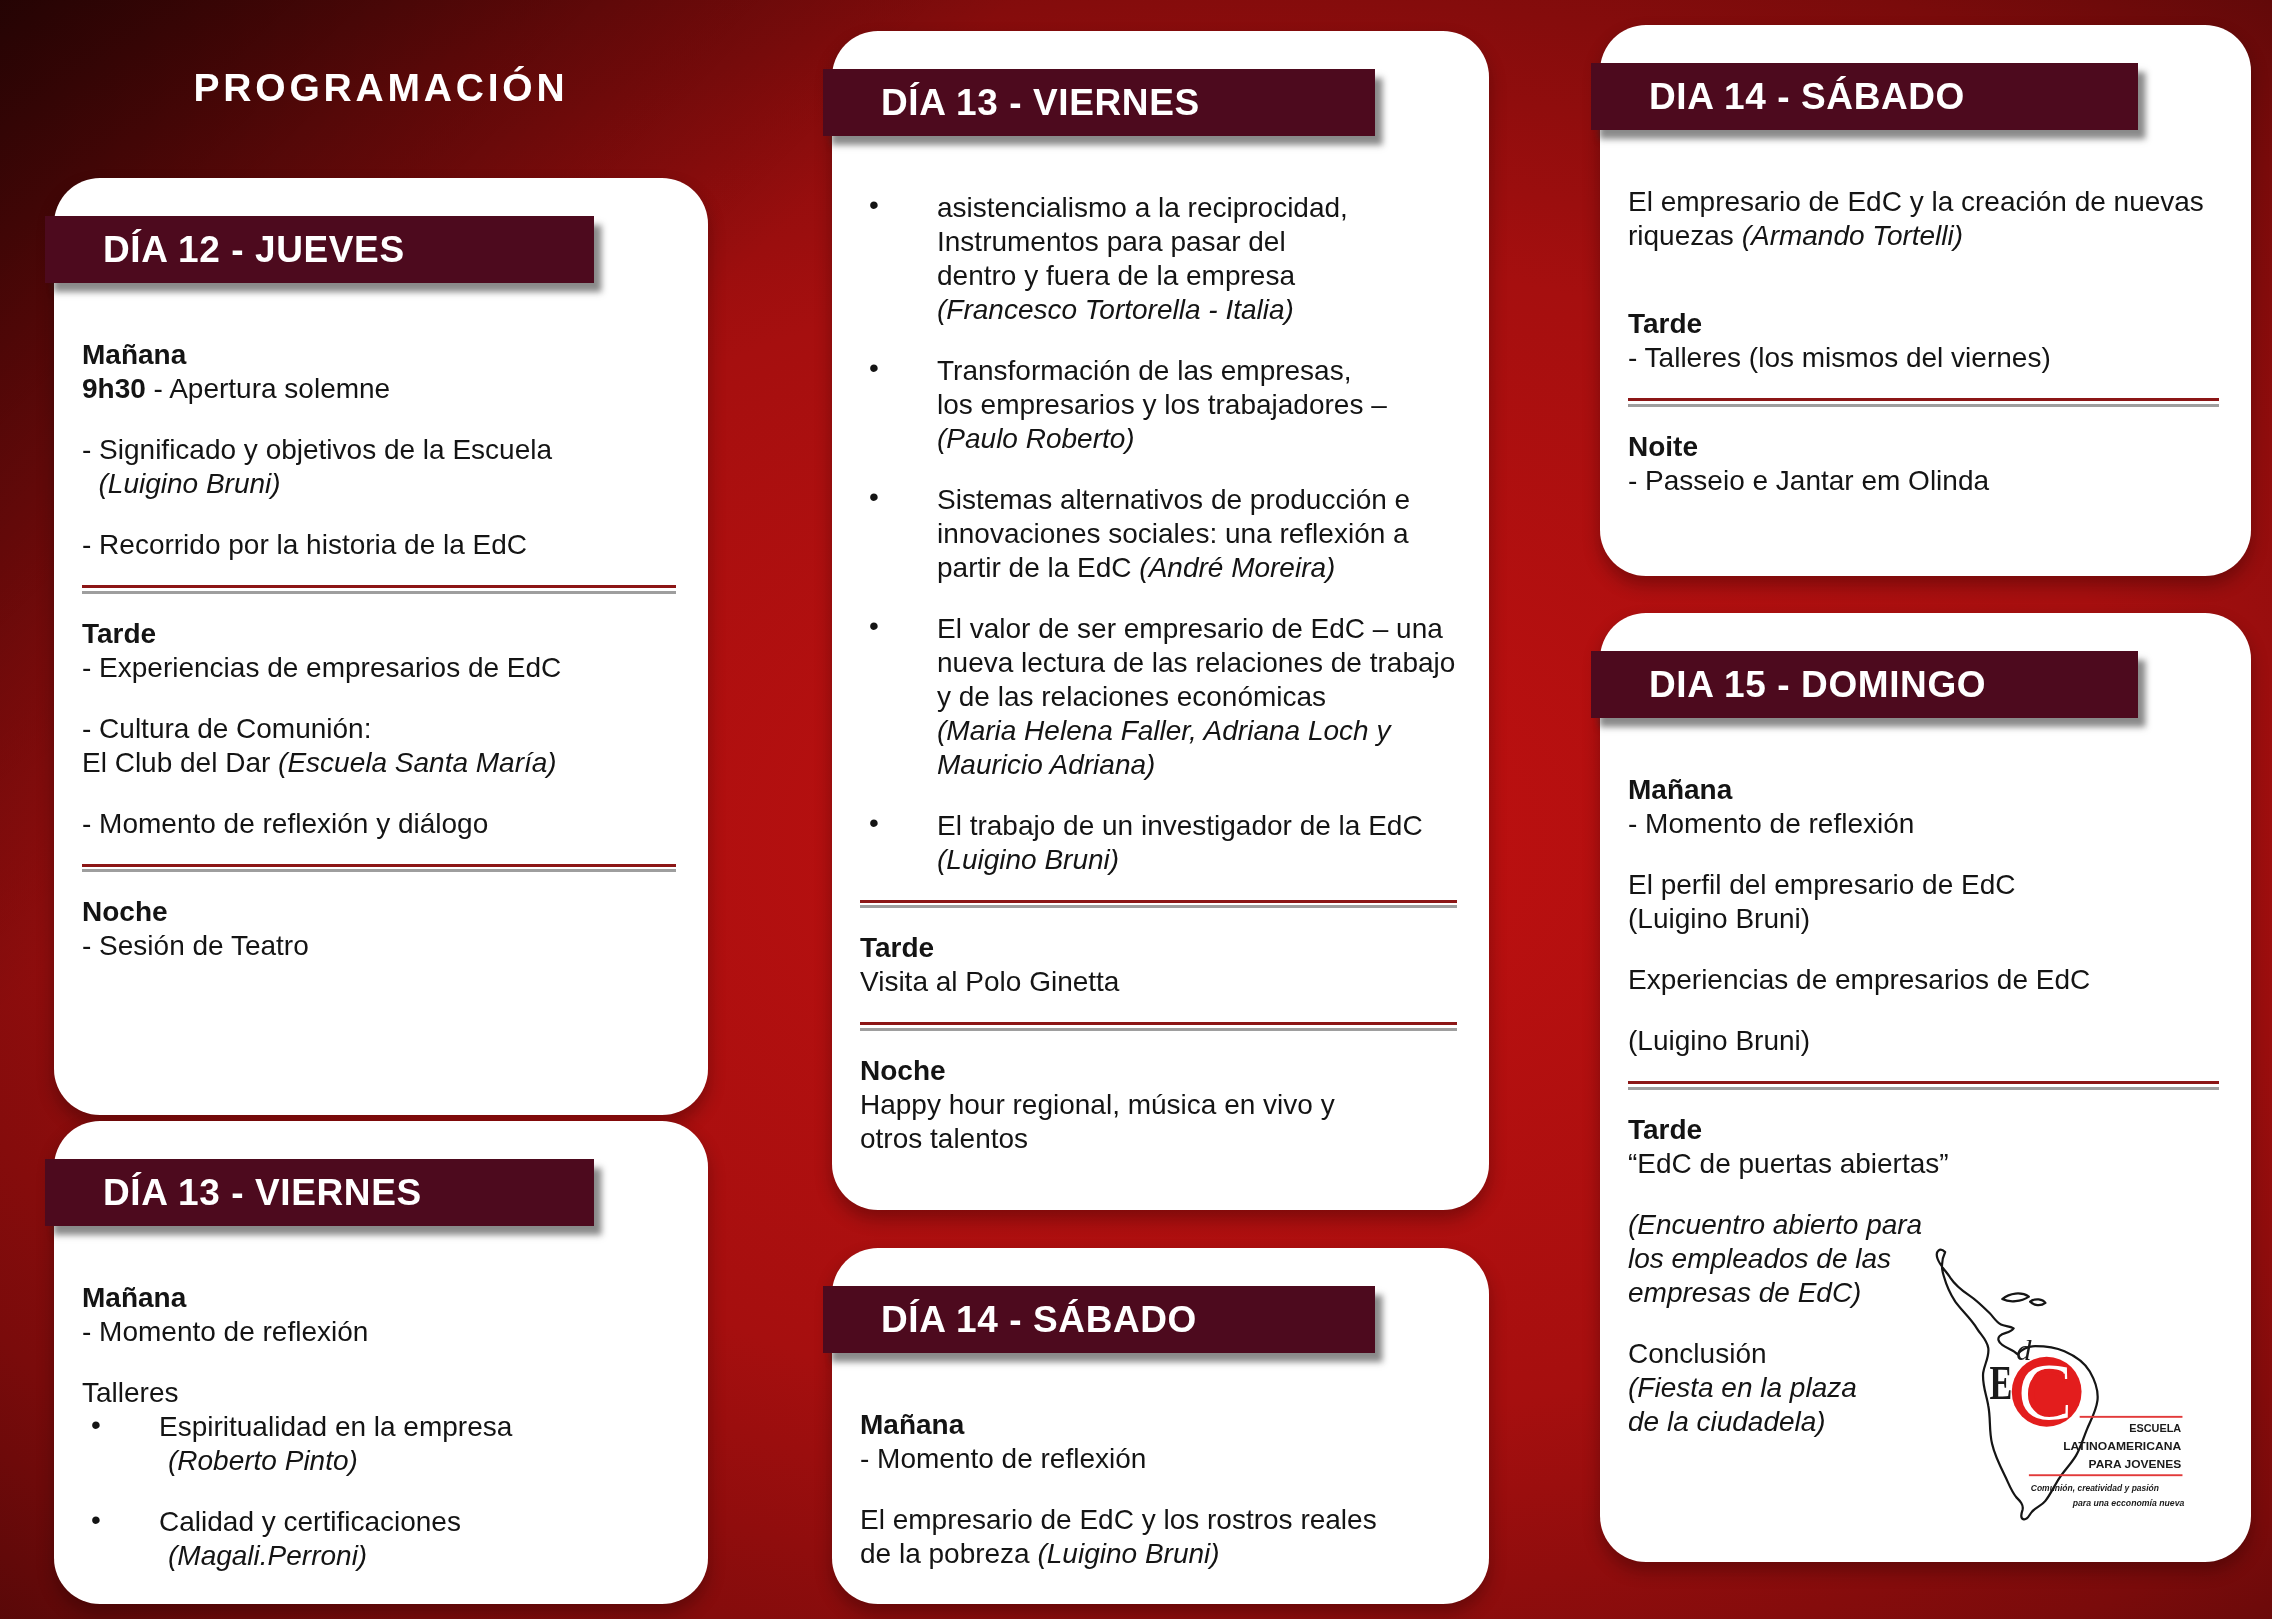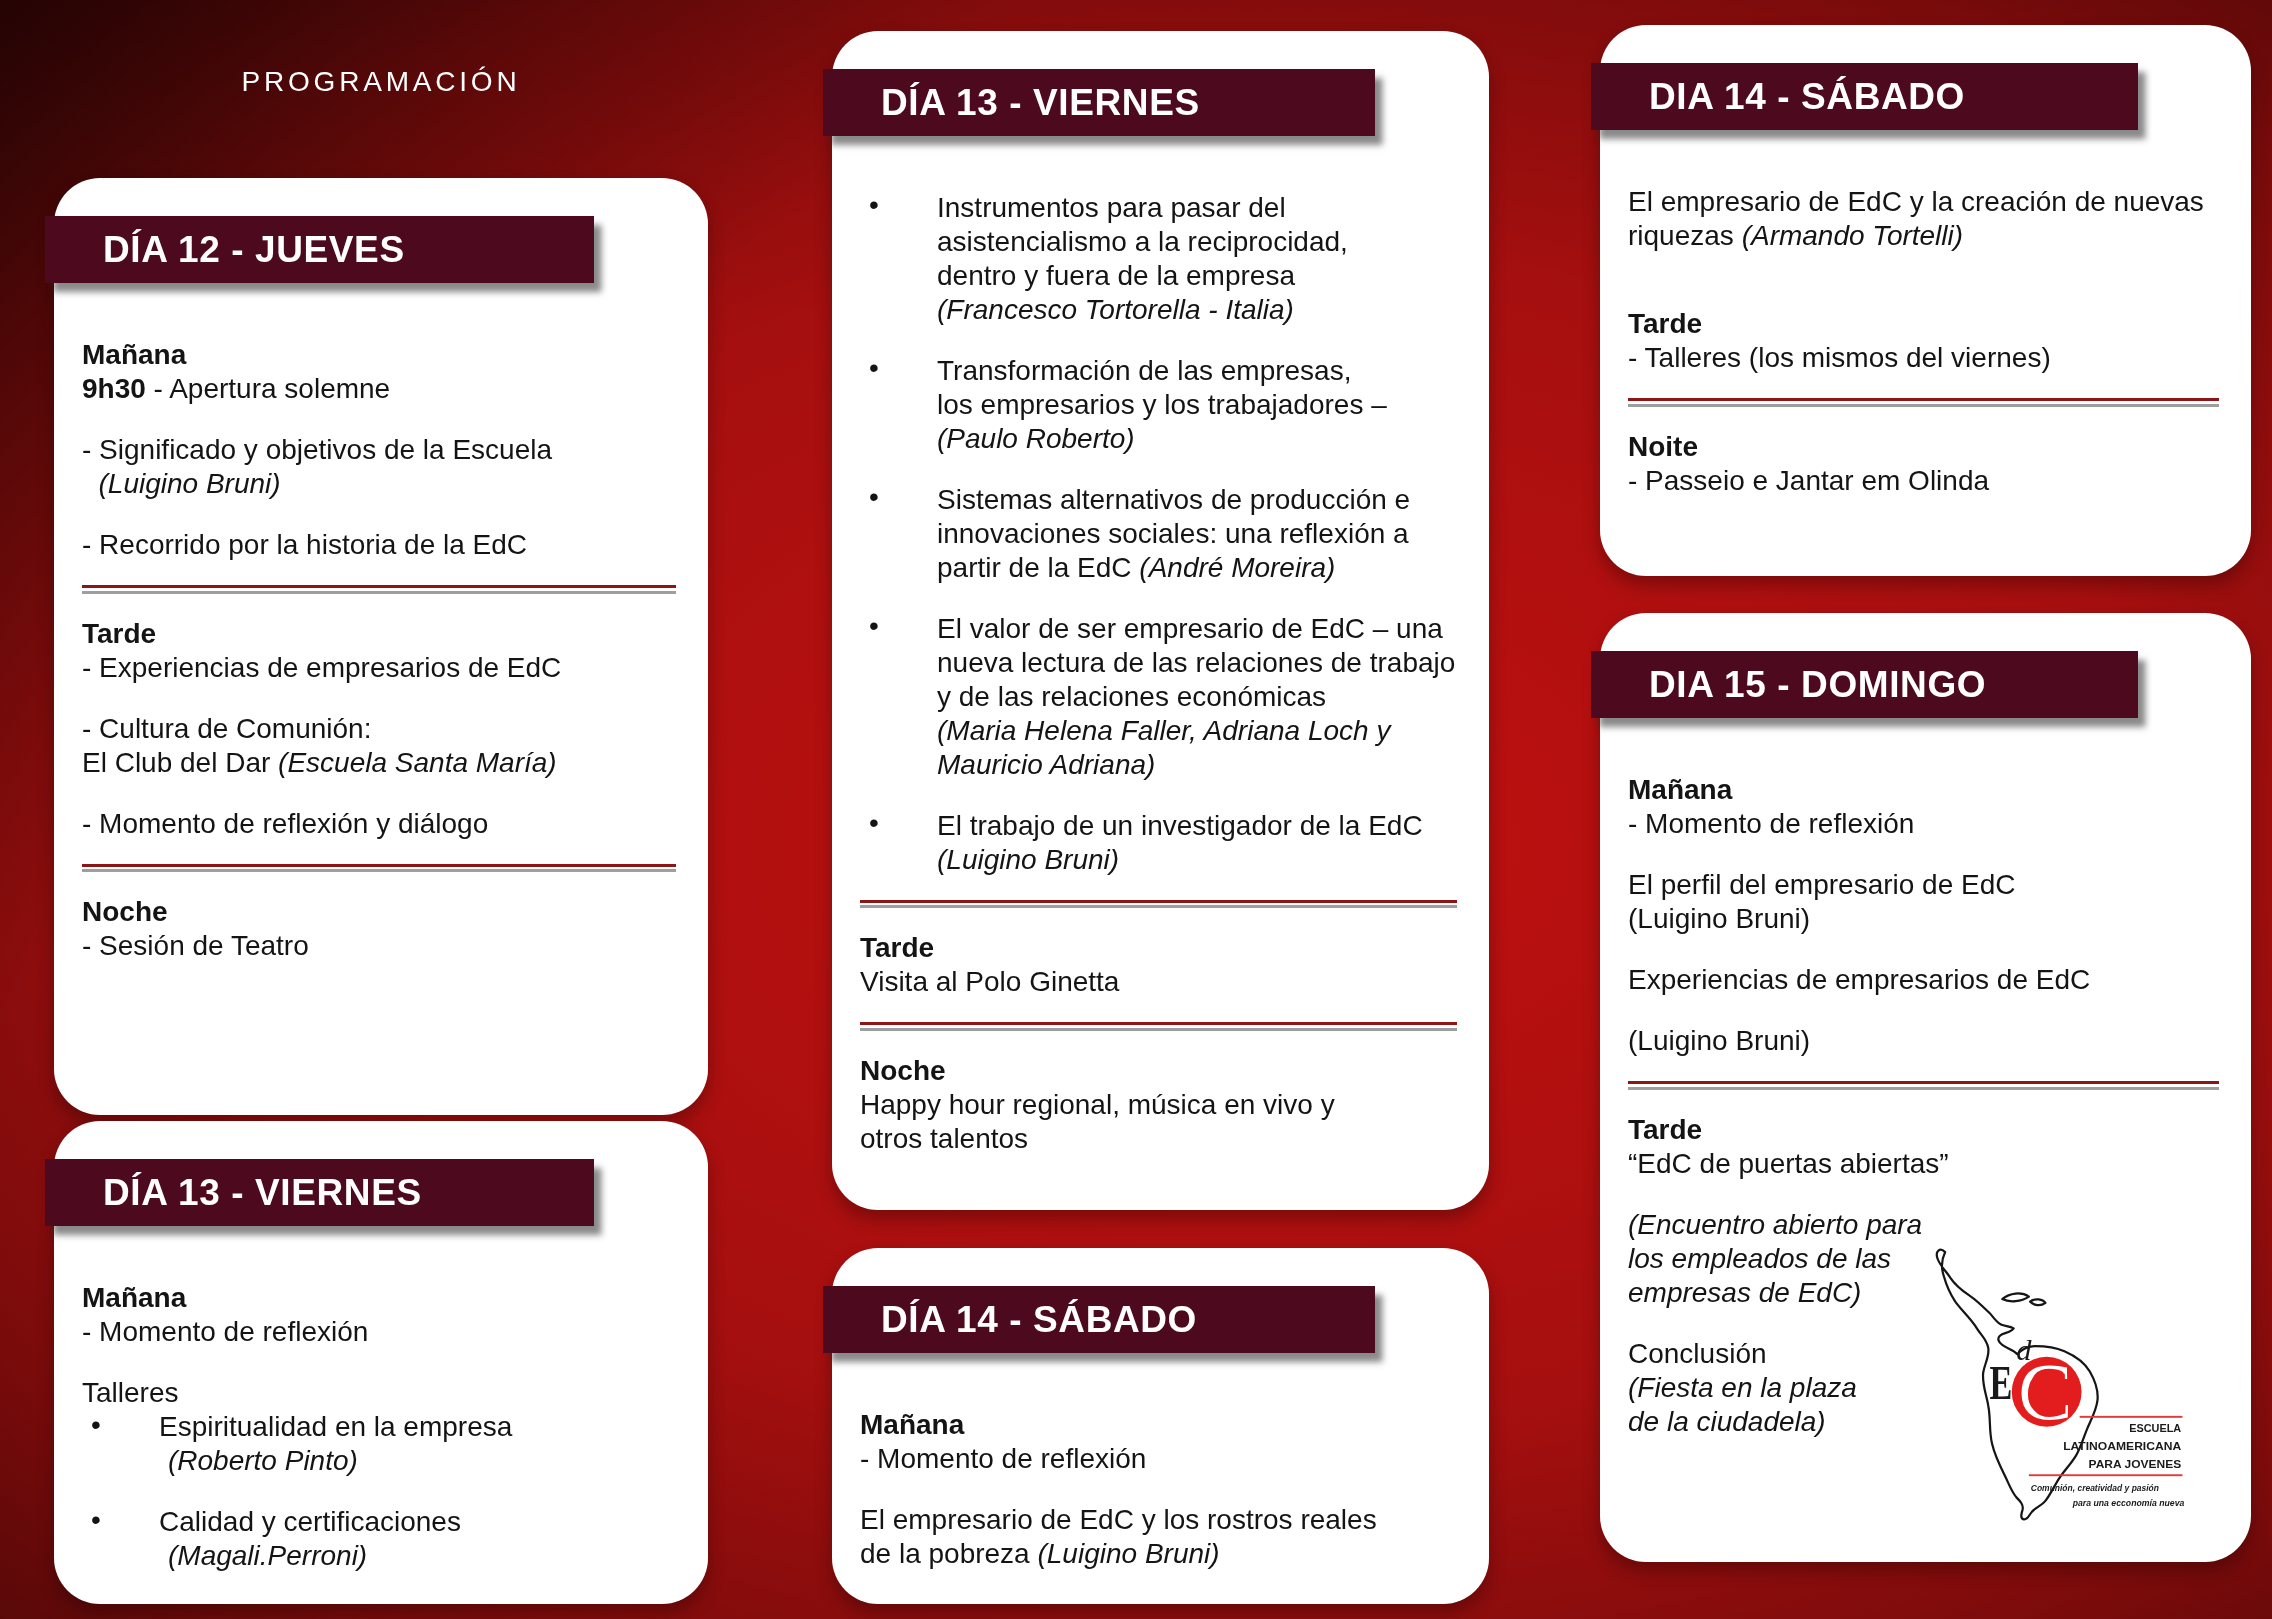--- a/index.html
+++ b/index.html
@@ -2,21 +2,21 @@
 <html style="font-size:10.2px"><head>
 <meta charset="utf-8">
 <style>
   html,body{margin:0;padding:0;}
   .page{position:relative;width:2273px;height:1620px;overflow:hidden;
     font-family:"Liberation Sans",sans-serif;
     background:
       linear-gradient(135deg, rgba(0,0,0,0.55) 0%, rgba(0,0,0,0) 26%),
       radial-gradient(ellipse 90% 80% at 55% 52%, #c01010 0%, #a60f0f 45%, #7a0b0b 72%, #4a0707 92%, #380505 100%);}
   .title{position:absolute;left:54px;top:66px;width:654px;text-align:center;
-    color:#ffffff;font-size:28px;font-weight:normal;letter-spacing:3.8px;}
+    color:#ffffff;font-size:39px;font-weight:bold;letter-spacing:3.8px;}
   .card{position:absolute;background:#ffffff;border-radius:46px;
     box-shadow:0 9px 16.5px rgba(20,0,0,0.32);}
   .card-a{left:54px;  top:146px; width:654px;height:937px;margin-top:32px;}
   .card-b{left:54px;  top:1121px;width:654px;height:483px;}
   .card-c{left:832px;top:30.5px;  width:657px;height:1179px;}
   .card-d{left:832px;top:1248px;width:657px;height:356px;}
   .card-e{left:1600px;top:25.4px;  width:651px;height:551px;}
   .card-f{left:1600px;top:613px; width:651px;height:949px;}
   .bar{position:absolute;left:-9px;top:38px;height:67px;width:84%;
     background:#4d0a1e;color:#ffffff;font-size:37px;font-weight:bold;
@@ -90,22 +90,22 @@
         </div>
       </div>
   </section>
 
   <section class="card card-c">
     <header class="bar"><span>DÍA 13 - VIERNES</span></header>
     <div class="body">
         <div class="bullet">
           <span class="dot">•</span>
           <div class="bl">
+            <div class="ln"><span>asistencialismo a la reciprocidad,</span></div>
             <div class="ln"><span>Instrumentos para pasar del</span></div>
-            <div class="ln"><span>asistencialismo a la reciprocidad,</span></div>
             <div class="ln"><span>dentro y fuera de la empresa</span></div>
             <div class="ln"><span class="i">(Francesco Tortorella - Italia)</span></div>
           </div>
         </div>
         <div class="gap"></div>
         <div class="bullet">
           <span class="dot">•</span>
           <div class="bl">
             <div class="ln"><span>Transformación de las empresas,</span></div>
             <div class="ln"><span>los empresarios y los trabajadores –</span></div>

